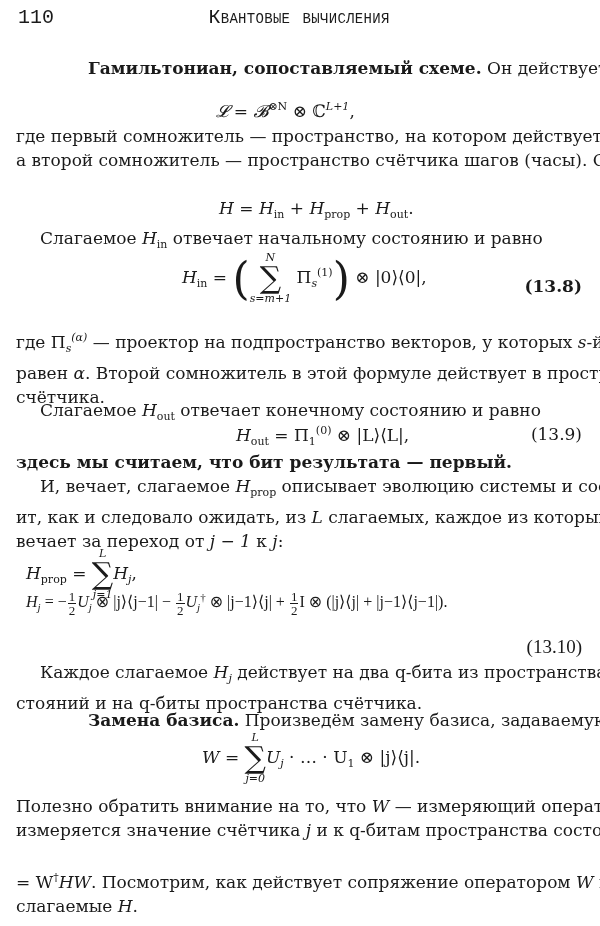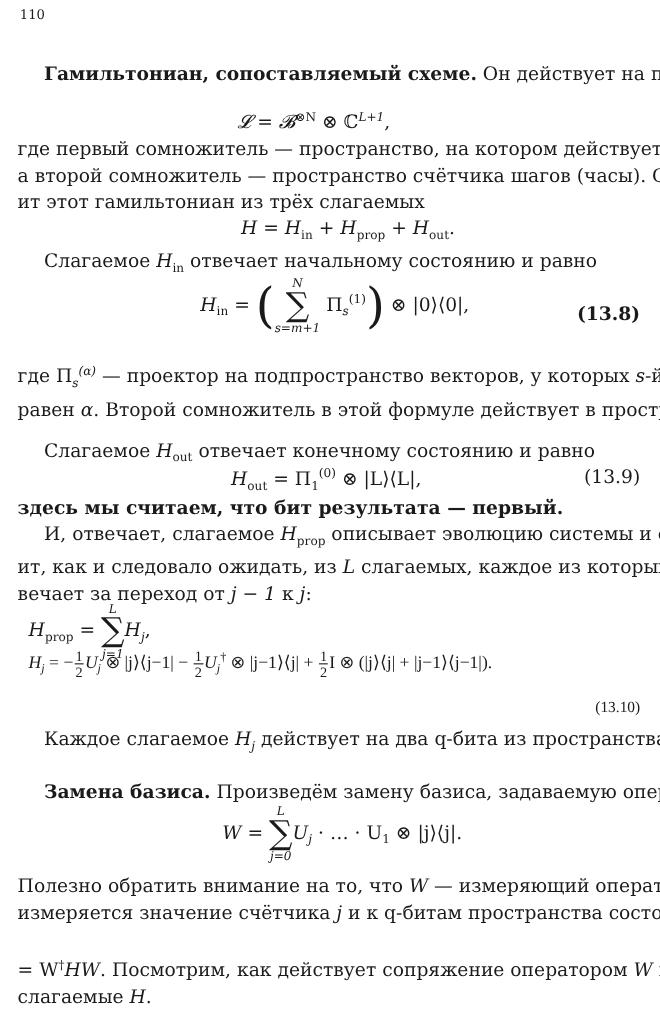--- a/index.html
+++ b/index.html
@@ -2,113 +2,115 @@
 <html><head>
 <meta charset="utf-8">
 <style>
   html, body { margin: 0; padding: 0; background: #ffffff; }
   body {
     width: 600px; height: 926px; position: relative; overflow: hidden;
     font-family: "DejaVu Serif", "Liberation Serif", serif;
     color: #1a1a1a;
   }
   .page { position: absolute; left: 16px; top: 0; width: 566px; }
-  .running-head { position: absolute; top: 6px; left: 0; width: 566px; height: 24px; font-size: 12px; }
+  .running-head { position: absolute; top: 6px; left: 0; width: 566px; height: 24px; font-size: 20px; font-family: Liberation Mono, monospace; }
   .pageno { position: absolute; left: 2px; top: 0; }
   .runtitle { position: absolute; left: 0; right: 0; text-align: center; font-variant: small-caps; letter-spacing: 0.3px; }
   .block { position: absolute; left: 0; width: 566px; font-size: 17px; line-height: 24px; text-align: justify; }
   .line { display: block; white-space: nowrap; }
   .just { text-align-last: justify; }
   .indent { padding-left: 24px; }
-  b { font-weight: bold; }
+  b { font-weight: bold; margin-left: 48px; }
   i, .mi { font-style: italic; }
   .eq { position: absolute; left: 0; width: 566px; font-size: 17px; height: 30px; }
   .eq .body { position: absolute; white-space: nowrap; }
   .eqnum { position: absolute; right: 0; }
   sub, sup { font-size: 11px; }
   .sumop { display: inline-block; vertical-align: middle; text-align: center; line-height: 1; position: relative; }
   .sumop .lim { display: block; font-size: 11px; font-style: italic; }
   .sumop .sig { display: block; font-size: 30px; font-style: normal; line-height: 30px; }
   .bigparen { font-size: 44px; vertical-align: middle; font-style: normal; font-weight: 200; }
   .frac { display: inline-block; vertical-align: middle; text-align: center; font-size: 13px; line-height: 13px; margin: 0 1px; }
   .frac span { display: block; }
   .frac .num { border-bottom: 1px solid #1a1a1a; padding: 0 1px; }
 </style>
 </head>
 <body>
 
 <div class="page">
 
   <div class="running-head">
     <span class="pageno">110</span>
+    <span class="runtitle">Квантовые вычисления</span>
   </div>
 
   <div class="block" style="top:56px;">
     <span class="line just indent"><b>Гамильтониан, сопоставляемый схеме.</b><span> Он действует на простран-</span></span>
   </div>
 
   <div class="eq" style="top:100px;">
     <span class="body" style="left:200px;"><i>𝓛 = 𝓑</i><sup>⊗N</sup><span> ⊗ ℂ</span><sup class="mi">L+1</sup><span>,</span></span>
   </div>
 
   <div class="block" style="top:124px;">
     <span class="line just">где первый сомножитель — пространство, на котором действует схема,</span>
     <span class="line just">а второй сомножитель — пространство счётчика шагов (часы). Состо-</span>
-    <span class="line">ит этот гамильтониан из трёх слагаемых</span>
   </div>
 
   <div class="eq" style="top:198px;">
     <span class="body" style="left:203px;"><i>H</i><span> = </span><i>H</i><sub>in</sub><span> + </span><i>H</i><sub>prop</sub><span> + </span><i>H</i><sub>out</sub><span>.</span></span>
   </div>
 
   <div class="block" style="top:226px;">
     <span class="line indent"><span>Слагаемое </span><i>H</i><sub>in</sub><span> отвечает начальному состоянию и равно</span></span>
   </div>
 
   <div class="eq" style="top:252px; height:72px;">
     <span class="body" style="left:166px; top:0;">
       <i>H</i><sub>in</sub><span> = </span><span class="bigparen">(</span><span class="sumop"><span class="lim">N</span><span class="sig">∑</span><span class="lim">s=m+1</span></span> <span>Π</span><sub class="mi">s</sub><sup>(1)</sup><span class="bigparen">)</span><span> ⊗ |0⟩⟨0|,</span>
     </span>
     <span class="eqnum" style="top:24px;font-weight:bold;">(13.8)</span>
   </div>
 
   <div class="block" style="top:326px;">
     <span class="line just"><span>где Π</span><sub class="mi">s</sub><sup class="mi">(α)</sup><span> — проектор на подпространство векторов, у которых </span><i>s</i><span>-й бит</span></span>
     <span class="line just"><span>равен </span><i>α</i><span>. Второй сомножитель в этой формуле действует в пространстве</span></span>
+    <span class="line">счётчика.</span>
   </div>
 
   <div class="block" style="top:398px;">
     <span class="line indent"><span>Слагаемое </span><i>H</i><sub>out</sub><span> отвечает конечному состоянию и равно</span></span>
   </div>
 
   <div class="eq" style="top:424px;">
-    <span class="body" style="left:194px;"><i>H</i><sub>out</sub><span> = Π</span><sub>1</sub><sup>(0)</sup><span> ⊗ |L⟩⟨L|,</span></span>
+    <span class="body" style="left:220px;"><i>H</i><sub>out</sub><span> = Π</span><sub>1</sub><sup>(0)</sup><span> ⊗ |L⟩⟨L|,</span></span>
     <span class="eqnum">(13.9)</span>
   </div>
 
   <div class="block" style="top:450px;font-weight:bold;">
     <span class="line">здесь мы считаем, что бит результата — первый.</span>
   </div>
   <div class="block" style="top:474px;">
-    <span class="line just indent"><span>И, отвечает, слагаемое </span><i>H</i><sub>prop</sub><span> описывает эволюцию системы и состо-</span></span>
+    <span class="line just indent"><span>И, вечает, слагаемое </span><i>H</i><sub>prop</sub><span> описывает эволюцию системы и состо-</span></span>
     <span class="line just"><span>ит, как и следовало ожидать, из </span><i>L</i><span> слагаемых, каждое из которых от-</span></span>
     <span class="line"><span>вечает за переход от </span><i>j − 1</i><span> к </span><i>j</i><span>:</span></span>
   </div>
 
   <div class="eq" style="top:548px; height:60px;">
     <span class="body" style="left:10px;"><i>H</i><sub>prop</sub><span> = </span><span class="sumop"><span class="lim">L</span><span class="sig">∑</span><span class="lim">j=1</span></span><i>H</i><sub class="mi">j</sub><span>,</span></span>
   </div>
 
   <div class="eq" style="top:590px; height:70px; font-size:16px;font-family:Liberation Serif, serif;">
     <span class="body" style="left:10px;"><i>H</i><sub class="mi">j</sub><span> = −</span><span class="frac"><span class="num">1</span><span>2</span></span><i>U</i><sub class="mi">j</sub><span> ⊗ |j⟩⟨j−1| − </span><span class="frac"><span class="num">1</span><span>2</span></span><i>U</i><sub class="mi">j</sub><sup>†</sup><span> ⊗ |j−1⟩⟨j| + </span><span class="frac"><span class="num">1</span><span>2</span></span><span>I ⊗ (|j⟩⟨j| + |j−1⟩⟨j−1|).</span></span>
-    <span class="eqnum" style="top:46px; font-size:14px;">(13.10)</span>
+    <span class="eqnum" style="top:46px; font-size:19px;">(13.10)</span>
   </div>
 
   <div class="block" style="top:660px;">
     <span class="line just indent"><span>Каждое слагаемое </span><i>H</i><sub class="mi">j</sub><span> действует на два q-бита из пространства со-</span></span>
+    <span class="line">стояний и на q-биты пространства счётчика.</span>
   </div>
 
   <div class="block" style="top:708px;">
     <span class="line indent"><b>Замена базиса.</b><span> Произведём замену базиса, задаваемую оператором</span></span>
   </div>
 
   <div class="eq" style="top:732px; height:62px;">
     <span class="body" style="left:186px;"><i>W</i><span> = </span><span class="sumop"><span class="lim">L</span><span class="sig">∑</span><span class="lim">j=0</span></span><i>U</i><sub class="mi">j</sub><span> · … · U</span><sub>1</sub><span> ⊗ |j⟩⟨j|.</span></span>
   </div>
 

